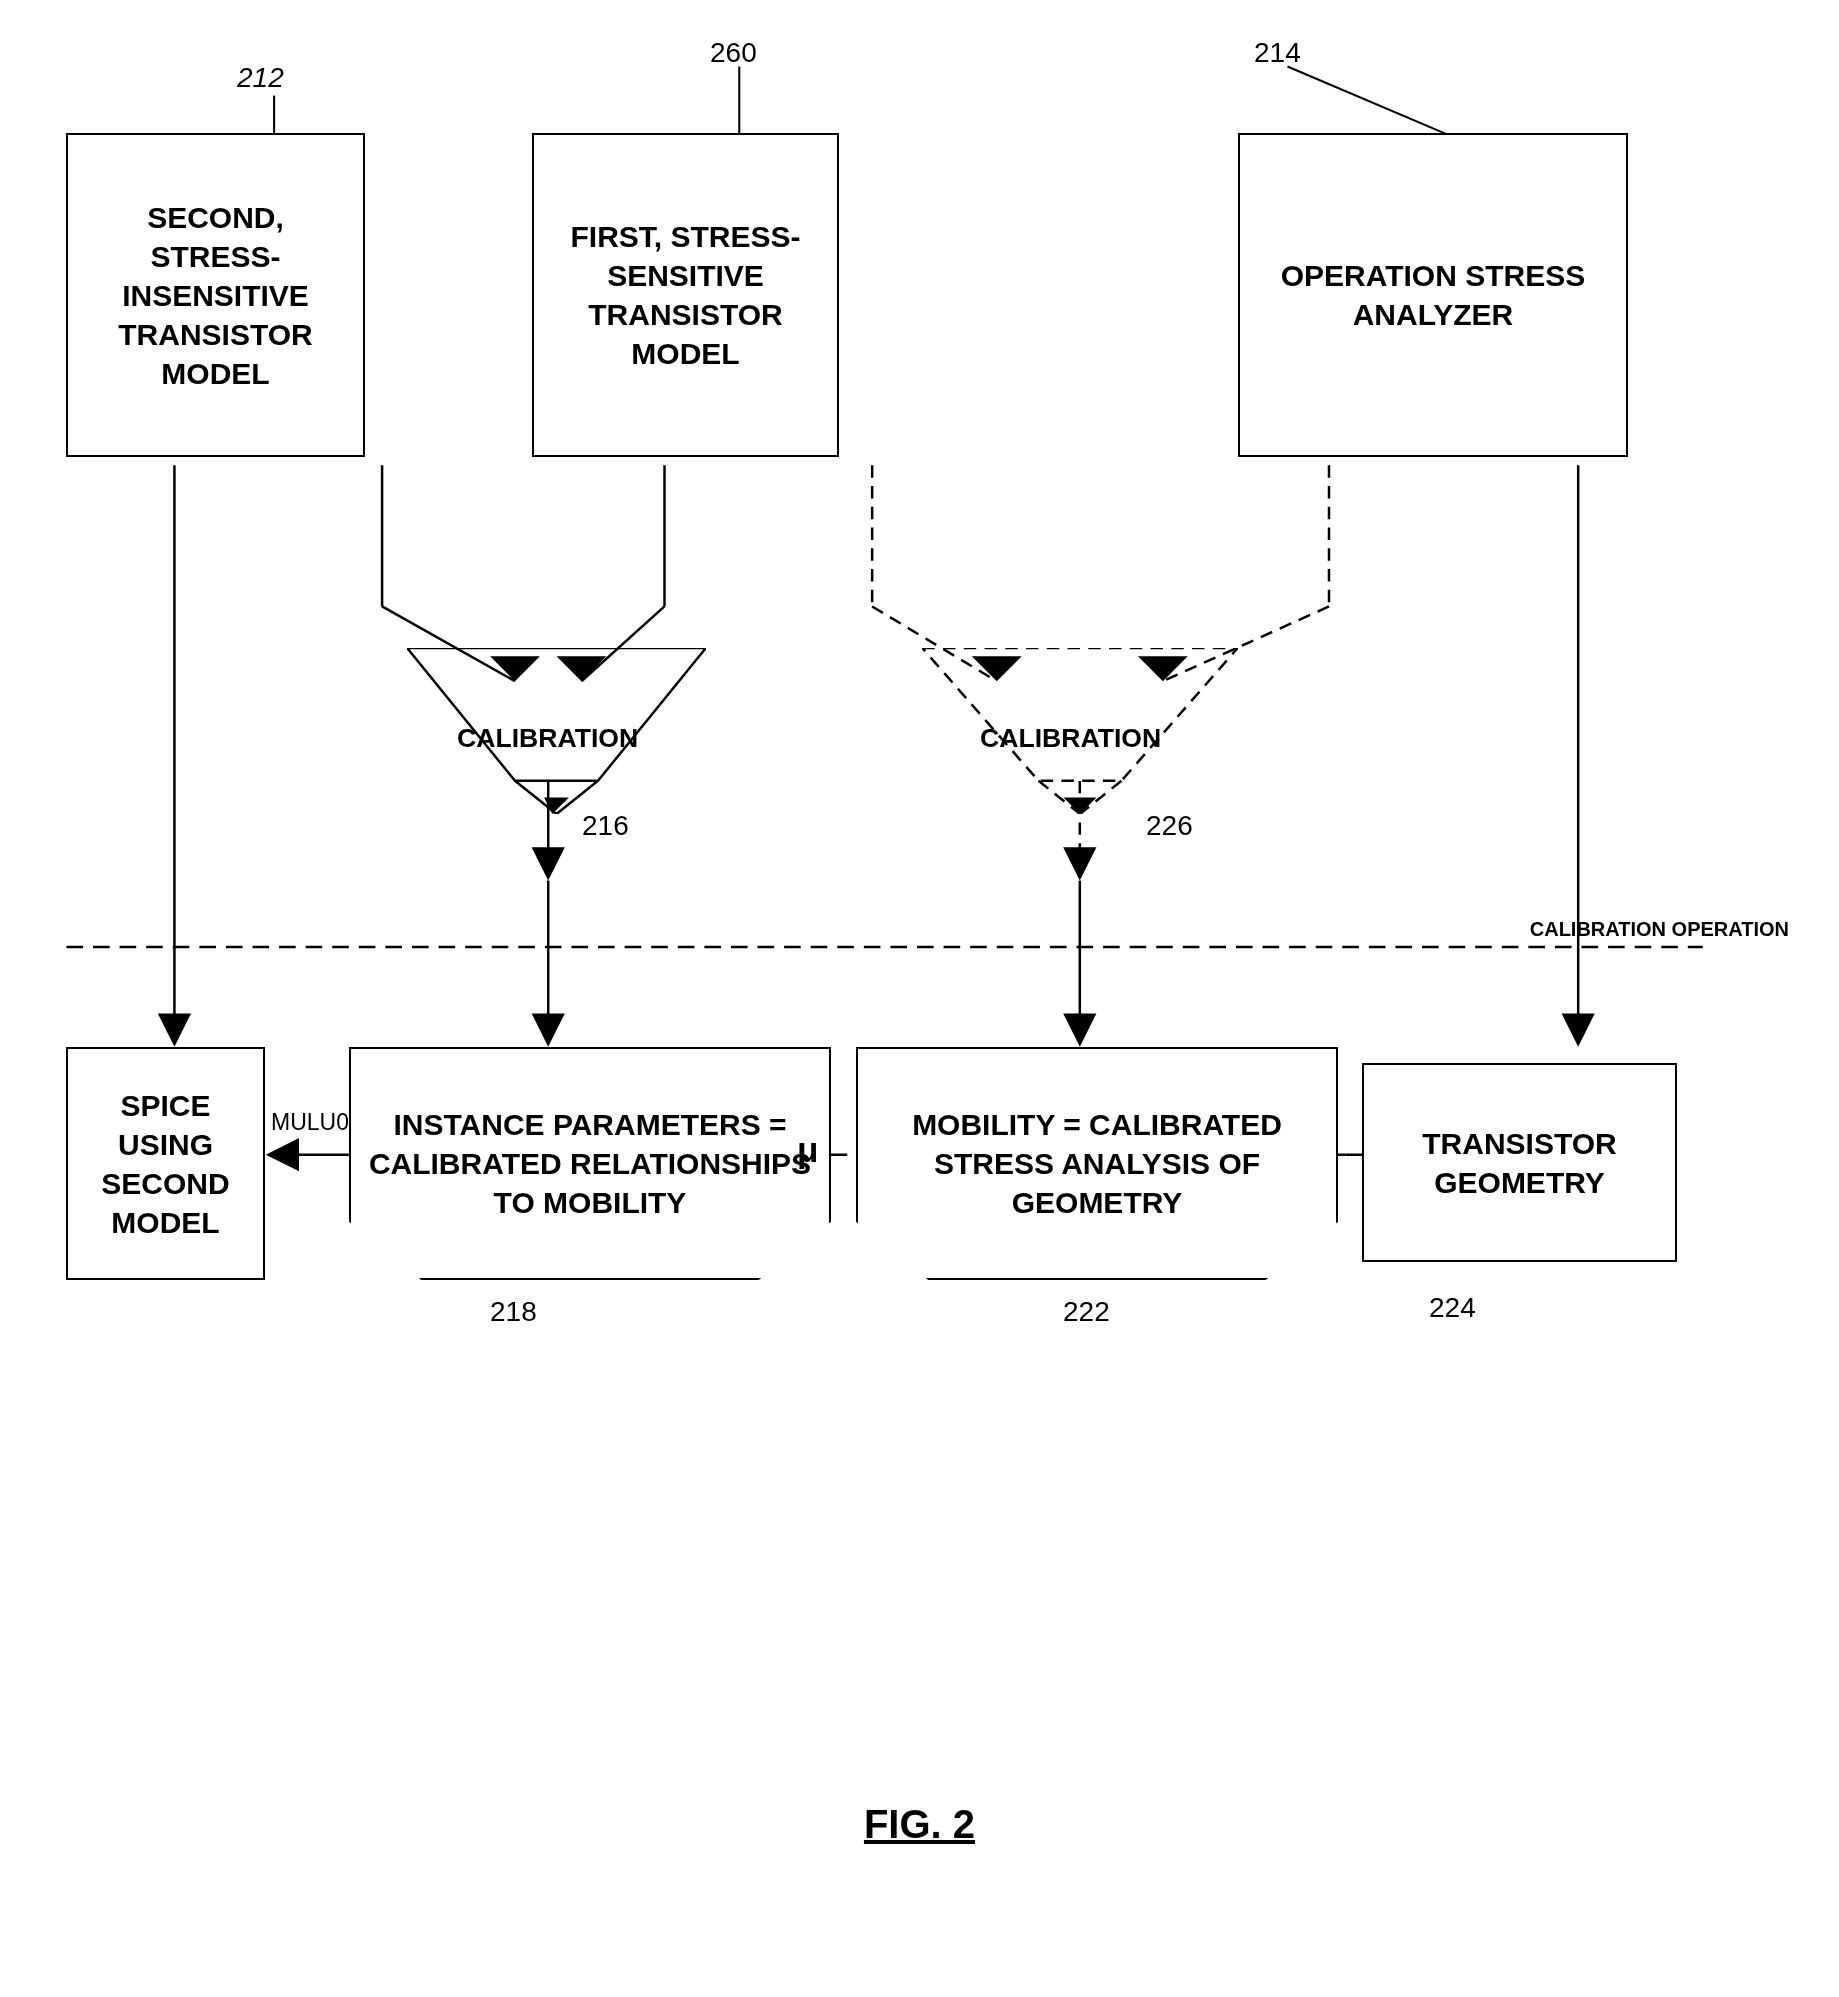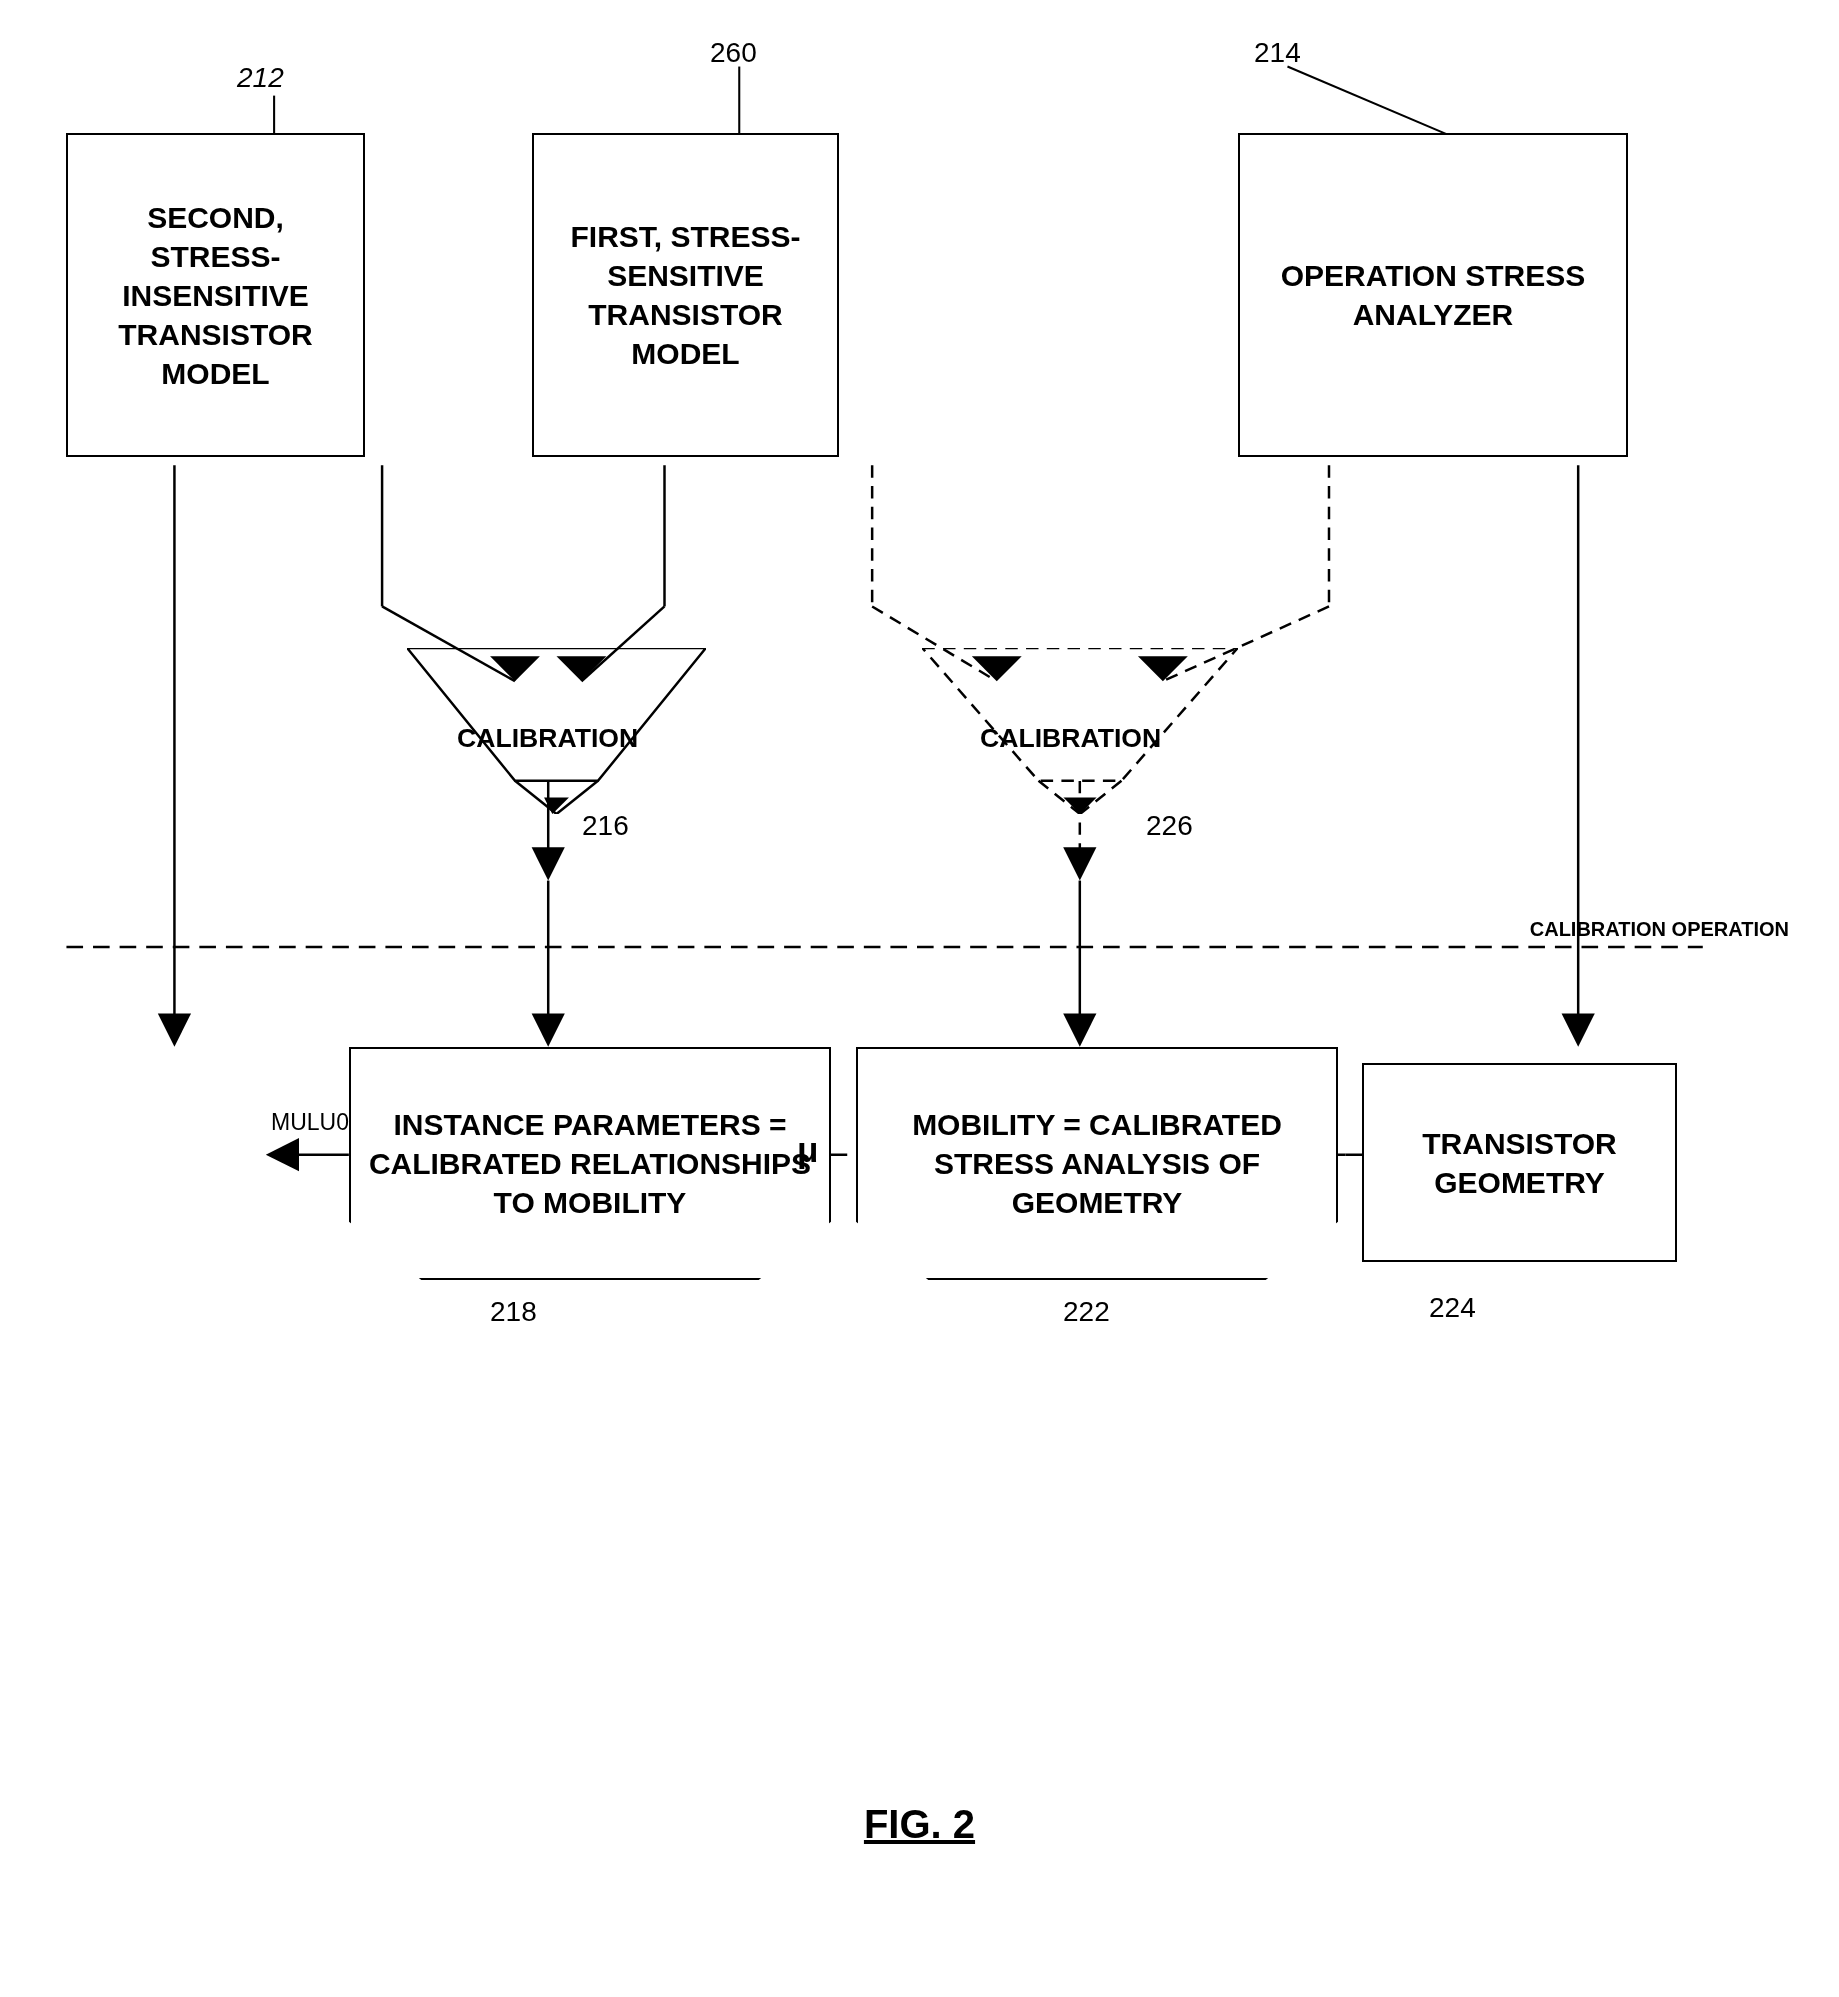--- a/index.html
+++ b/index.html
@@ -162,20 +162,26 @@
     <line x1="140" y1="160" x2="190" y2="200" stroke="#000" stroke-width="3" stroke-dasharray="15,10"></line>
     <line x1="240" y1="160" x2="190" y2="200" stroke="#000" stroke-width="3" stroke-dasharray="15,10"></line>
     <polygon points="190,200 170,180 210,180" fill="#000"></polygon>
   </svg>
   <div class="arrow-label" style="top:723px; left:980px;">CALIBRATION</div>
   <div class="label-ref" style="top:810px; left:1146px;">226</div>
 
   <div class="calibration-op-label" style="top:918px; right:50px;">CALIBRATION
 OPERATION</div>
 
+  <div class="box" style="left:66px; top:1047px; width:199px; height:233px;">
+    <span>SPICE
+USING
+SECOND
+MODEL</span>
+  </div>
 
   <div class="arrow-label" style="top:1109px; left:271px; font-size:23px; font-weight:normal;">MULU0,
 DELVT0</div>
 
   <div class="box" style="left:349px; top:1047px; width:482px; height:233px; border-radius:0 0 33px 33px; clip-path: polygon(0 0, 100% 0, 100% 75%, 85% 100%, 15% 100%, 0 75%);">
     <span>INSTANCE PARAMETERS
 = CALIBRATED
 RELATIONSHIPS TO
 MOBILITY</span>
   </div>

